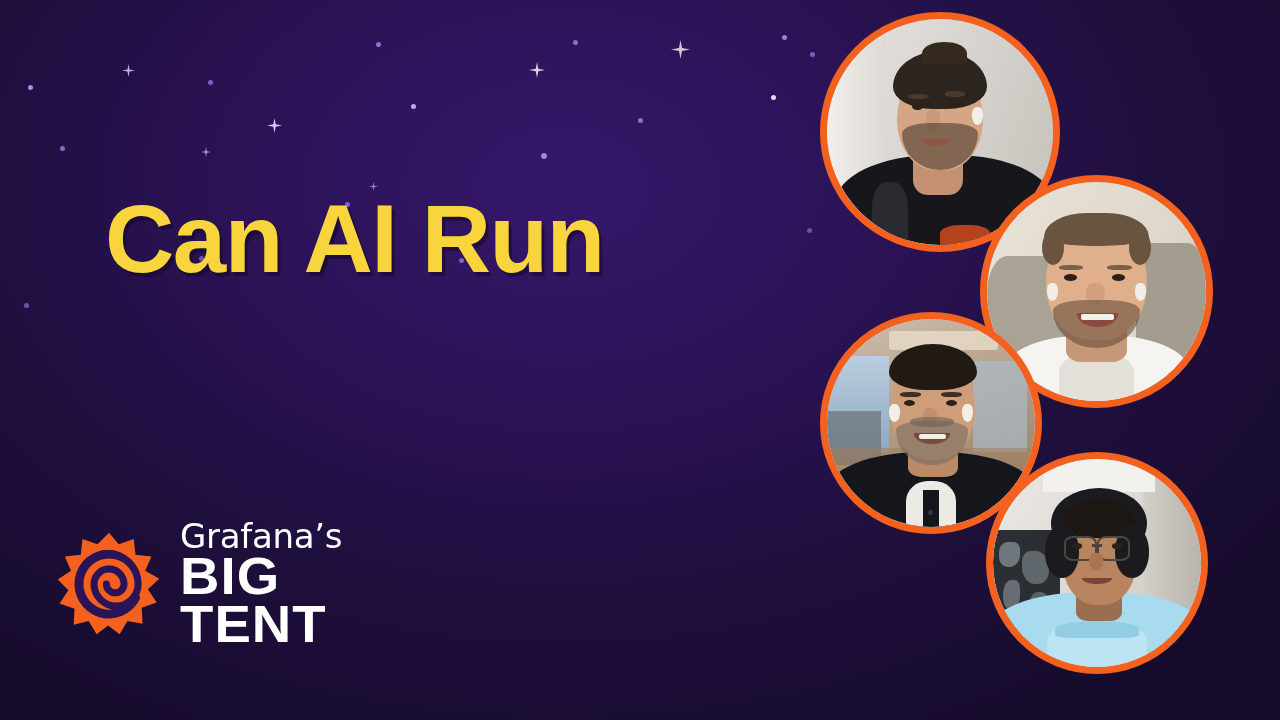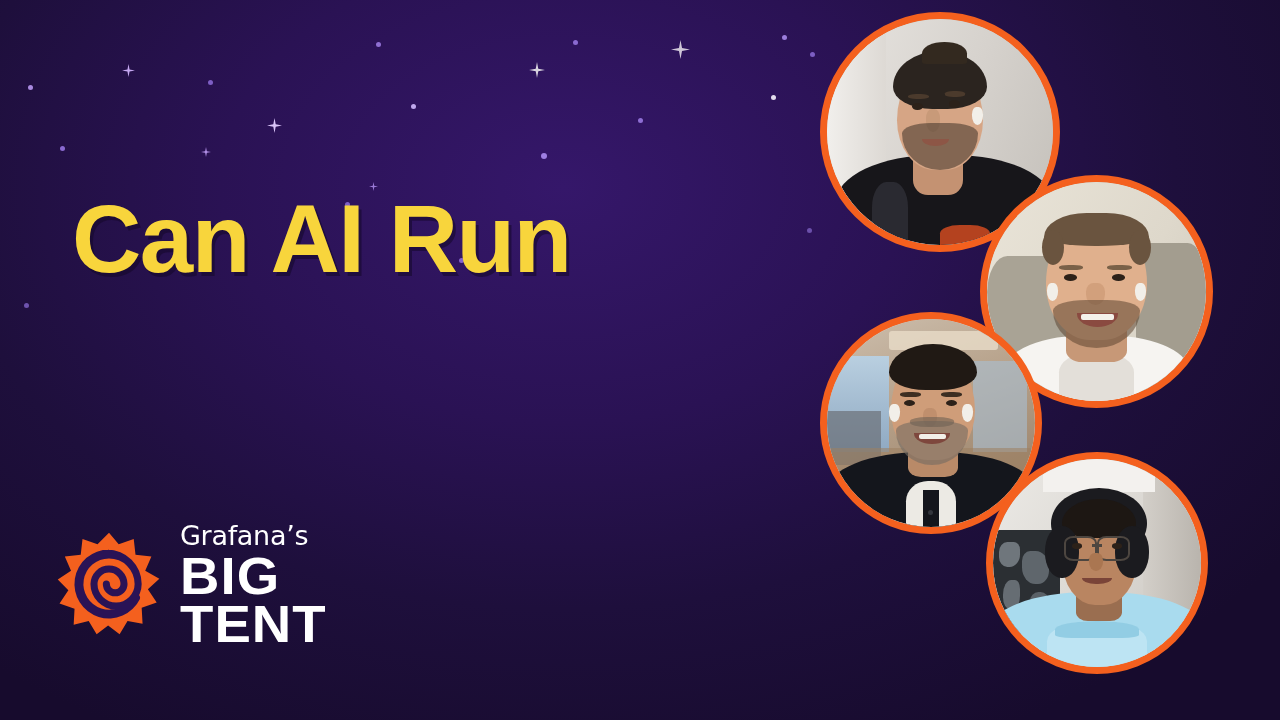--- a/index.html
+++ b/index.html
@@ -50,20 +50,21 @@
   }
   .title-line {
     color: #F8D53C;
     font-family: "Liberation Sans", sans-serif;
     font-weight: 700;
     font-size: 96px;
     line-height: 106px;
     letter-spacing: -1.5px;
     white-space: nowrap;
     text-shadow: 3px 4px 0 rgba(20, 8, 40, 0.55);
+    margin-left: 33px;
   }
 
   
   .brand {
     position: absolute;
     left: 56px;
     bottom: 72px;
     display: flex;
     align-items: center;
     gap: 18px;
@@ -76,21 +77,21 @@
   }
   .brand-text {
     display: flex;
     flex-direction: column;
     justify-content: center;
     padding-top: 2px;
   }
   .brand-grafanas {
     color: #ffffff;
     font-family: "DejaVu Sans", sans-serif;
-    font-size: 27px;
+    font-size: 34px;
     font-weight: 400;
     letter-spacing: -0.3px;
     line-height: 30px;
     margin-bottom: 1px;
   }
   .brand-big,
   .brand-tent {
     color: #ffffff;
     font-family: "Liberation Sans Narrow", "Liberation Sans", sans-serif;
     font-weight: 700;

